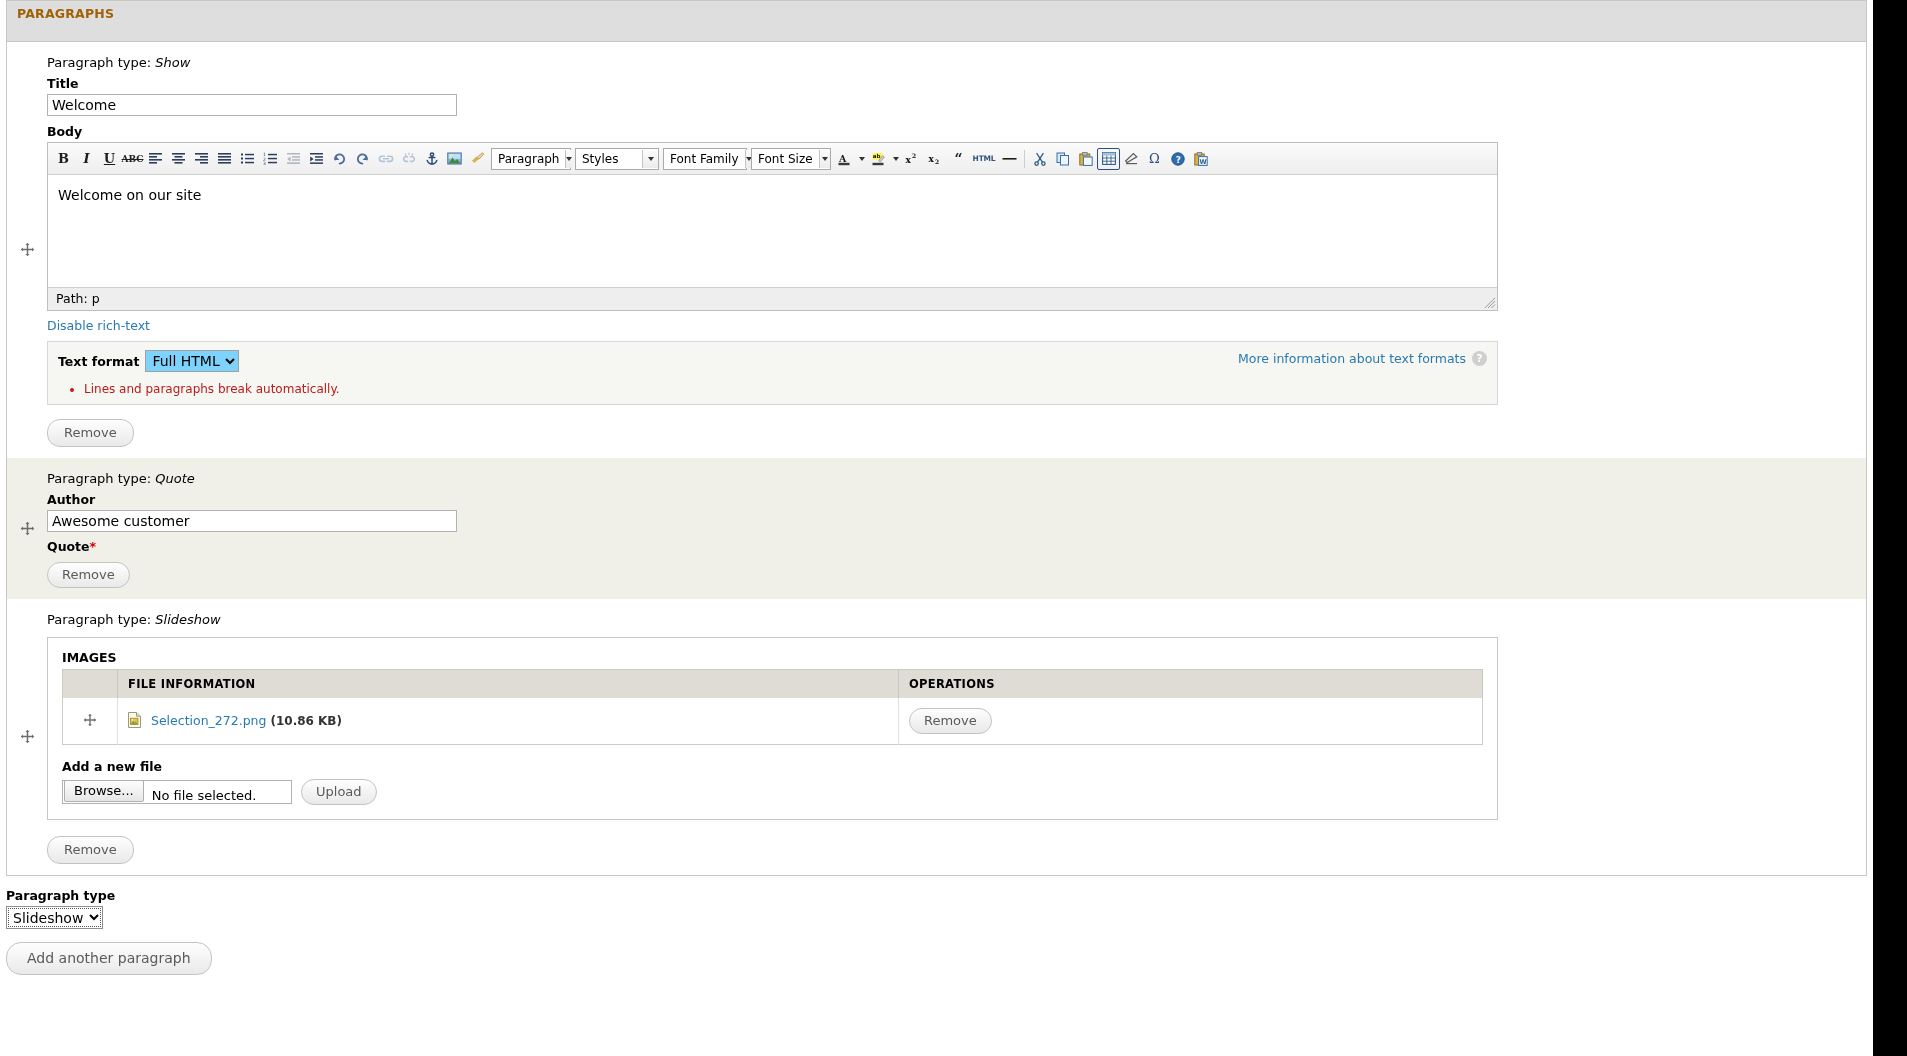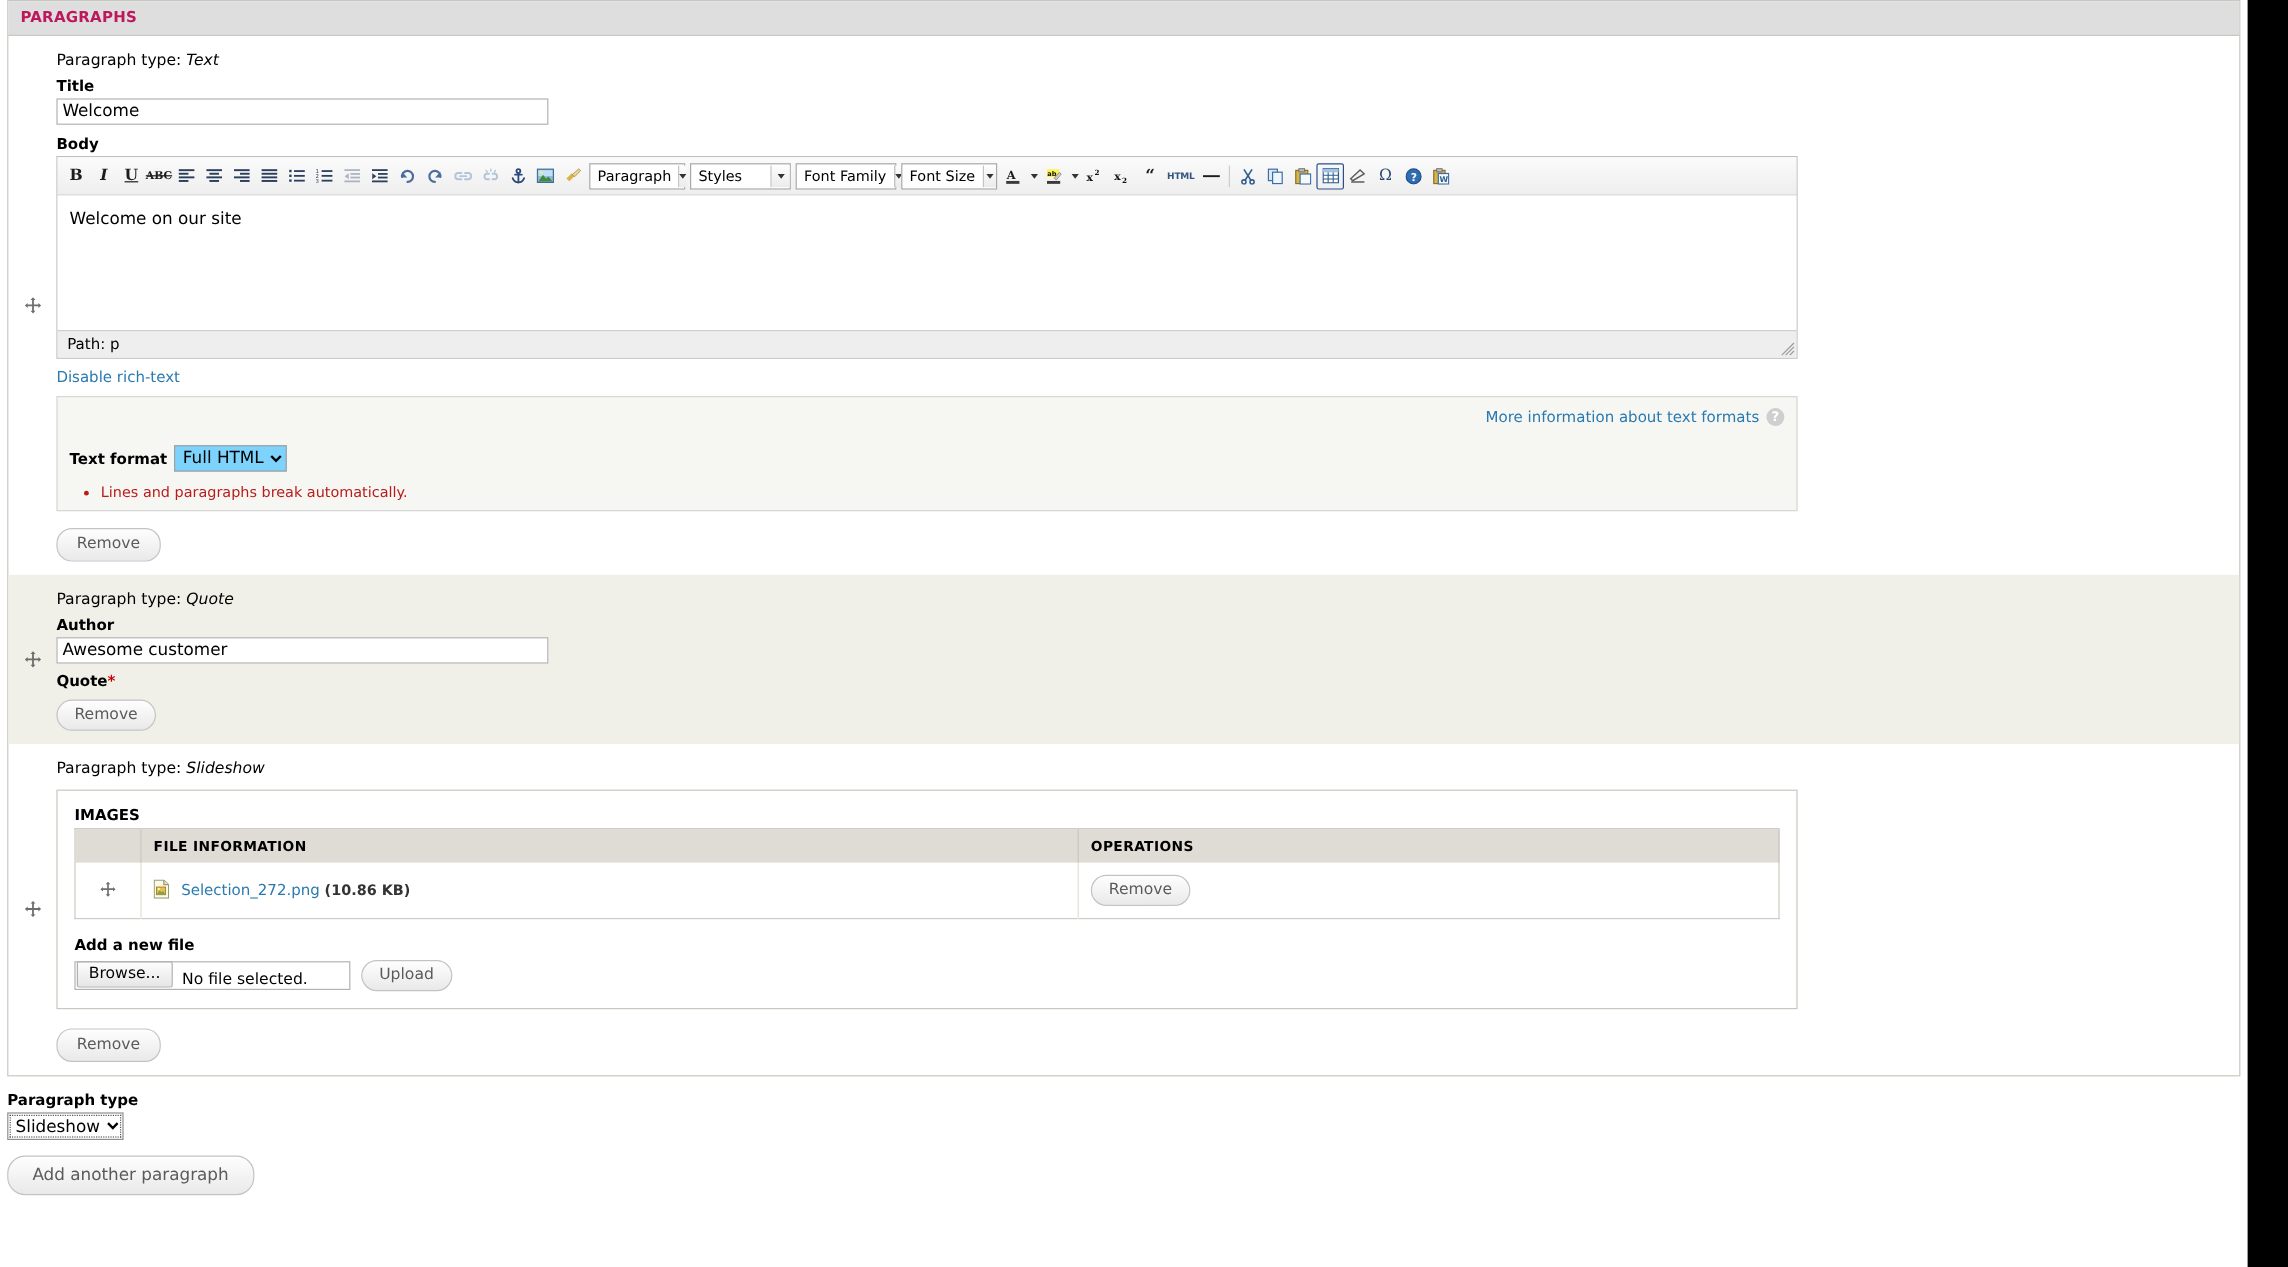--- a/index.html
+++ b/index.html
@@ -22,25 +22,25 @@
 
   
   .paragraphs-fieldset {
     margin: 0 6px 0 6px;
     border: 1px solid #c8c8c0;
     background: #fff;
   }
   .fieldset-legend {
     background: #dedede;
     border-bottom: 1px solid #c8c8c0;
-    padding: 5px 10px 8px 10px;
+    padding: 5px 10px 20px 10px;
     font-weight: bold;
     font-size: 12.5px;
     letter-spacing: .2px;
-    color: #be185d;
+    color: #a16207;
   }
 
   
   .para-row {
     display: flex;
     align-items: stretch;
     position: relative;
     border-bottom: 1px solid transparent;
   }
   .para-row.tinted { background: #f0f0e9; }
@@ -199,21 +199,21 @@
   .format-box {
     border: 1px solid #d7d7d7;
     background: #f6f6f2;
     width: 1451px;
     box-sizing: border-box;
     margin-top: 8px;
     padding: 8px 10px 8px 10px;
     position: relative;
   }
   .format-row {
-    display: flex; align-items: center; gap: 6px; margin-top: 32px;
+    display: flex; align-items: center; gap: 6px;
   }
   .format-row .fl {
     font-weight: bold; font-size: 12.5px;
   }
   select.sel {
     font-family: "DejaVu Sans", "Liberation Sans", sans-serif;
     font-size: 14px;
     border: 1px solid #a0a0a0;
     background: #7dd3fc;
     height: 22px;
@@ -352,21 +352,21 @@
       <div class="drag-col">
         <span class="drag-handle">
           <svg viewBox="0 0 16 16" width="15" height="15">
             <path d="M8 0.8 L10.2 3.2 H8.8 V7.2 H12.8 V5.8 L15.2 8 L12.8 10.2 V8.8 H8.8 V12.8 H10.2 L8 15.2 L5.8 12.8 H7.2 V8.8 H3.2 V10.2 L0.8 8 L3.2 5.8 V7.2 H7.2 V3.2 H5.8 Z" fill="#555"></path>
           </svg>
         </span>
       </div>
       <div class="para-body">
         <div class="para-type">
           <span>Paragraph type:</span>
-          <i>Text</i>
+          <i>Show</i>
         </div>
 
         <label class="fld">Title</label>
         <input class="text-field" type="text" value="Welcome" style="">
 
         <label class="fld" style="margin-top:8px">Body</label>
 
         <div class="rte-wrap">
           <div class="rte-toolbar">
             <span class="tb-btn">

